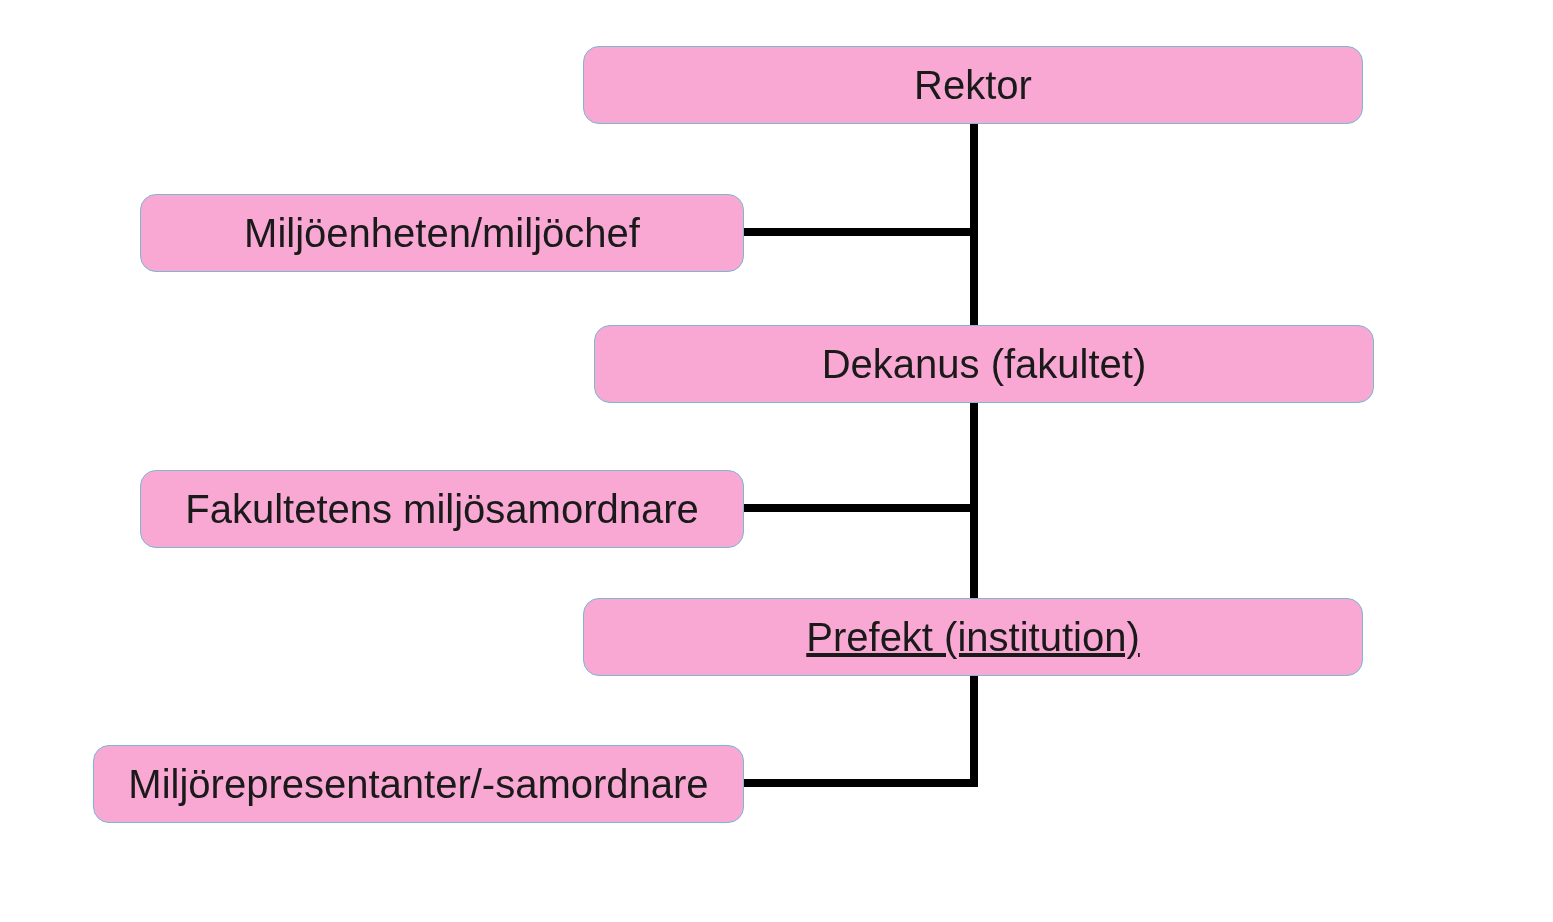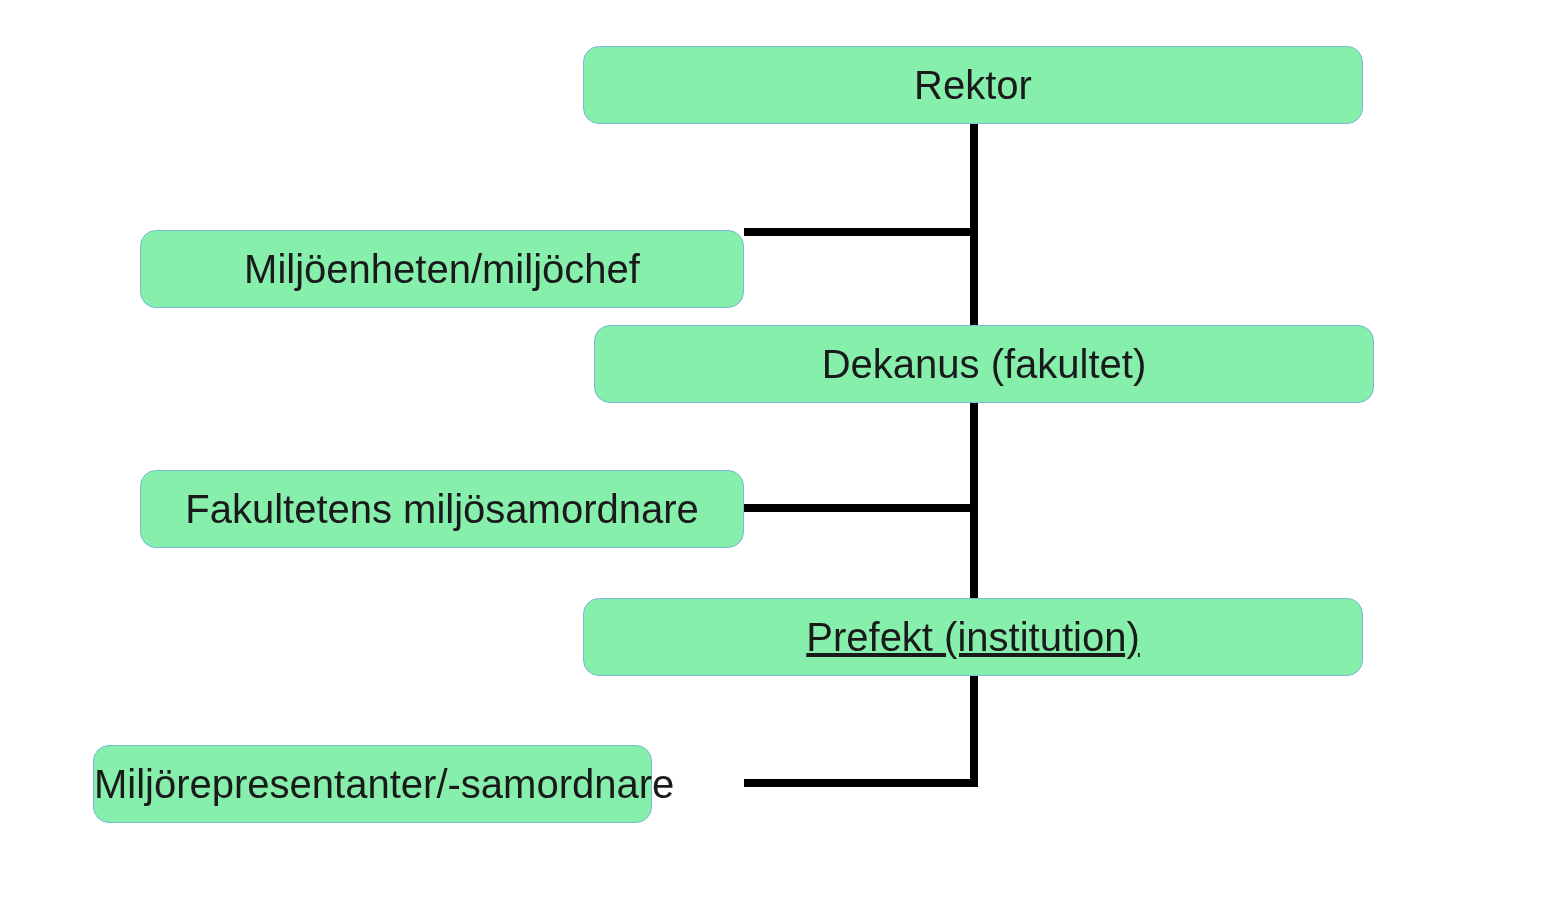--- a/index.html
+++ b/index.html
@@ -1,39 +1,39 @@
 <!DOCTYPE html>
 <html><head>
   <meta charset="utf-8">
   <style>
     * { margin:0; padding:0; box-sizing:border-box; }
     body { width:1553px; height:922px; background:#fff; font-family:Arial,Helvetica,sans-serif; position:relative; }
     .node {
       position:absolute;
-      background:#86efac;
+      background:#f9a8d4;
       border:1px solid #7ab8d4;
       border-radius:16px;
       font-size:40px;
       line-height:1;
       color:#1a1a1a;
       padding:18px 0;
       text-align:center;
       white-space:nowrap;
     }
     
     .vline, .hline { position:absolute; background:#000; }
     .vline { width:8px; }
     .hline { height:8px; }
     
     #n-rektor  { left:583px; top:46px;  width:780px; }
-    #n-miljoch { left:140px; top:194px; width:604px;margin-top:36px; }
+    #n-miljoch { left:140px; top:194px; width:604px; }
     #n-dekanus { left:583px; top:325px; width:780px;margin-left:11px; }
     #n-fakms   { left:140px; top:470px; width:604px; }
     #n-prefekt { left:583px; top:598px; width:780px;text-decoration:underline; }
-    #n-miljrep { left:93px;  top:745px; width:559px; }
+    #n-miljrep { left:93px;  top:745px; width:651px; }
   </style>
 </head>
 <body>
 
 <div class="vline" style="left:970px; top:124px; height:660px;"></div>
 
 <div class="hline" style="left:744px; top:228px; width:234px;"></div>
 
 <div class="hline" style="left:744px; top:504px; width:234px;"></div>
 

